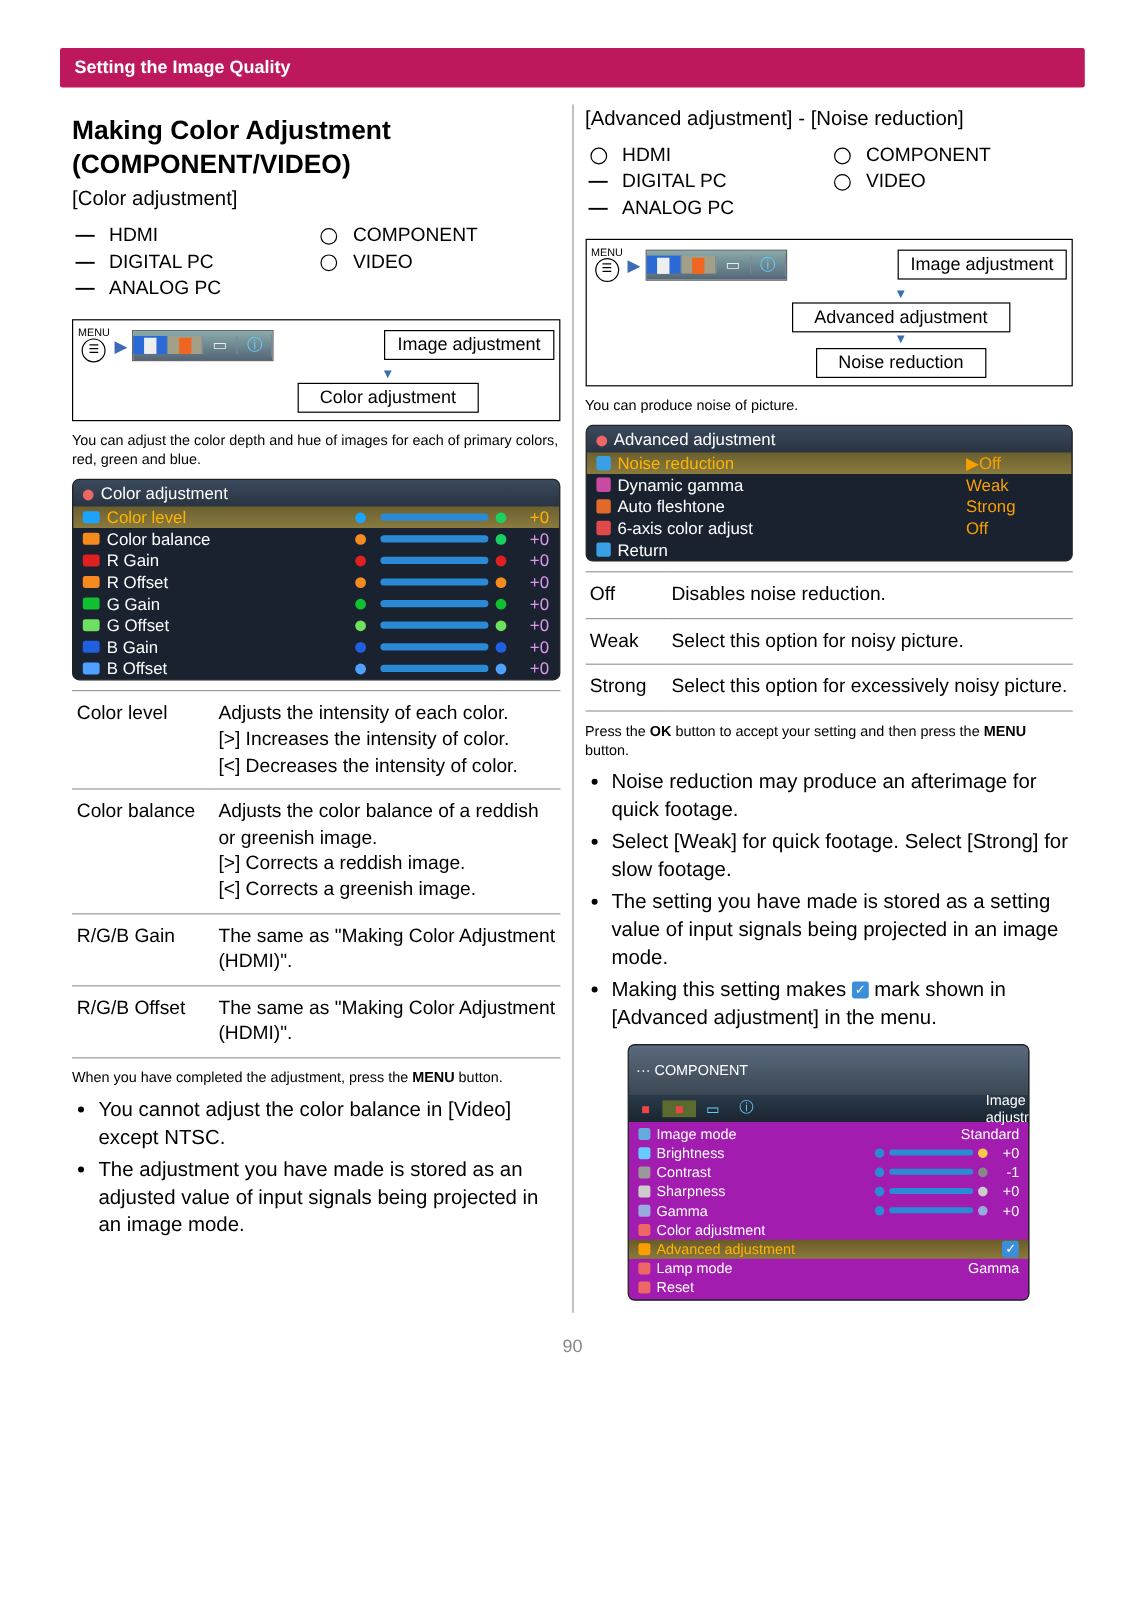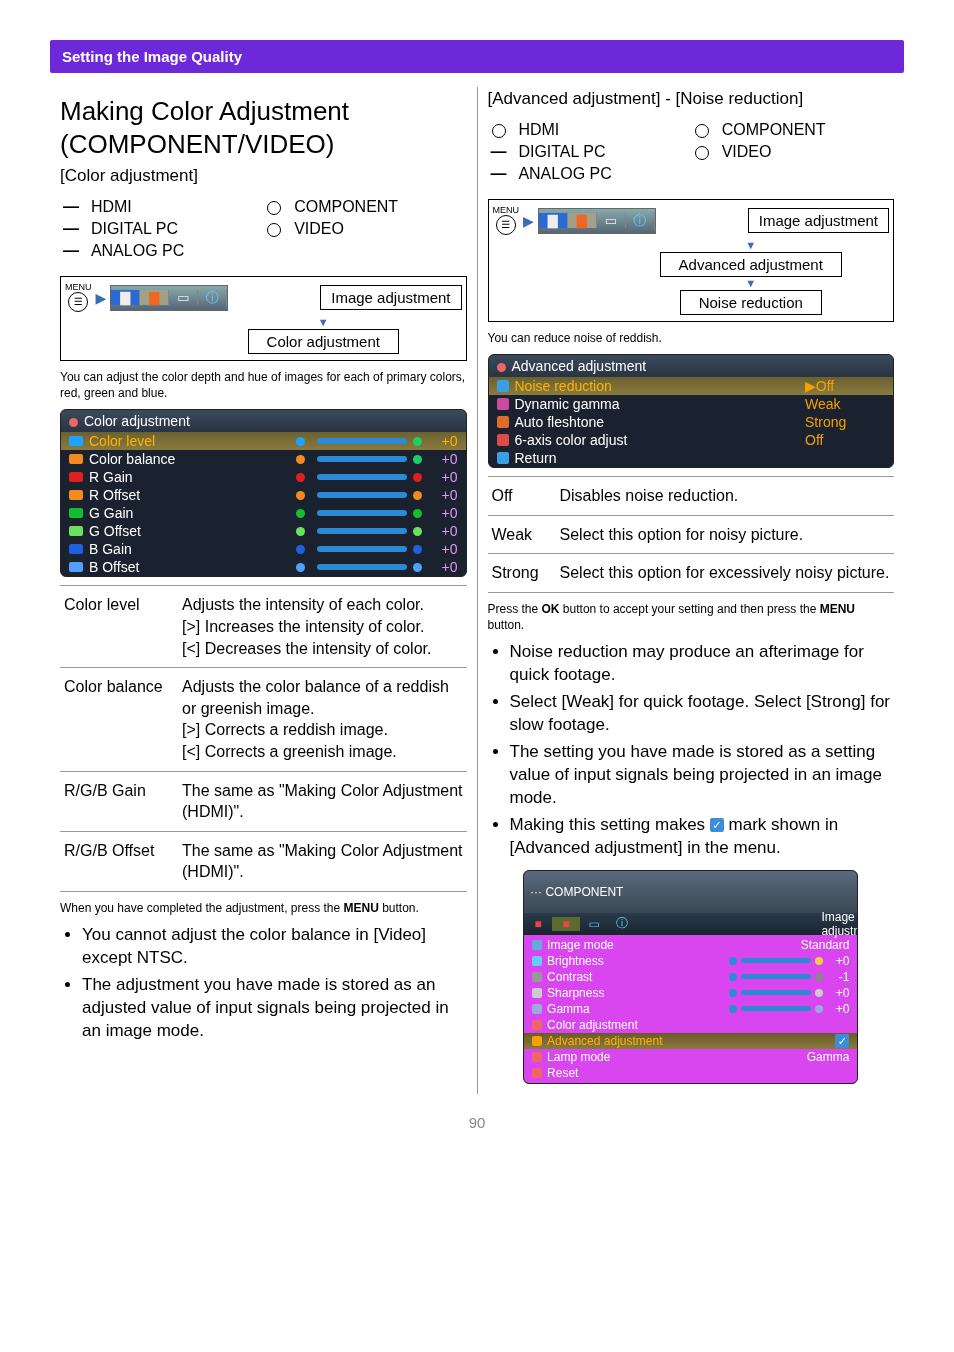--- a/index.html
+++ b/index.html
@@ -1,21 +1,21 @@
 <!DOCTYPE html>
 <html><head>
 <meta charset="utf-8">
 <style>
 body{font-family:Helvetica,Arial,sans-serif;margin:0;background:#fff;color:#000;font-size:16px}
 .page{width:954px;margin:0 auto;padding:40px 50px 30px 50px;box-sizing:border-box;position:relative}
-.header{color:#fff;background:#6d28d9;padding:8px 12px;font-weight:bold;font-size:15px;margin-bottom:14px;border-radius:2px}
+.header{color:#fff;background:#be185d;padding:8px 12px;font-weight:bold;font-size:15px;margin-bottom:14px;border-radius:2px}
 .cols{display:flex;gap:0}
 .col{flex:1;padding:0 10px}
 .col.left{border-right:1px solid #999}
-h2{font-size:26px;font-weight:normal;margin:8px 0 6px 0;line-height:1.25}
+h2{font-size:22px;font-weight:bold;margin:8px 0 6px 0;line-height:1.25}
 .sub{font-size:17px;margin:2px 0 10px 0}
 .compat{margin:6px 0 14px 0}
 .compat-row{display:flex}
 .compat-item{flex:1;margin:2px 0;font-size:16px}
 .dash{display:inline-block;width:22px;text-align:center;font-weight:bold}
 .circ{display:inline-block;width:22px;text-align:center}
 .menuflow{border:1px solid #000;margin:4px 0 6px 0;padding:6px 4px;background:#fff}
 .mf-row{display:flex;align-items:center;gap:4px;margin-bottom:4px}
 .mf-menu{font-size:9px;text-align:center;line-height:1}
 .mf-menu .ring{border:1.5px solid #000;border-radius:50%;width:18px;height:18px;display:flex;align-items:center;justify-content:center;font-size:10px;margin:0 auto}
@@ -43,21 +43,21 @@
 table.defs{width:100%;border-collapse:collapse;font-size:16px;margin:6px 0}
 table.defs td{border-top:1px solid #999;border-bottom:1px solid #999;padding:8px 4px;vertical-align:top;line-height:1.35}
 table.defs td:first-child{width:110px;font-weight:normal}
 ul.bullets{padding-left:22px;margin:6px 0}
 ul.bullets li{margin:4px 0;font-size:17px;line-height:1.35}
 .menu2{margin:10px 0}
 .menu2 .titlebar{background:linear-gradient(#5a6a7d,#3a4652);color:#fff;font-size:12px;padding:14px 6px;border-radius:4px 4px 0 0}
 .menu2 .iconrow{background:linear-gradient(#2a3a4a,#1a2430);display:flex;align-items:center;height:22px}
 .menu2 .iconrow span{width:28px;text-align:center;color:#6ce;font-size:12px}
 .menu2 .iconrow .lbl{margin-left:auto;color:#fff;font-size:12px;padding-right:8px}
-.menu2 .body{background:#d946ef;color:#fff;font-size:12px;padding:2px 0}
+.menu2 .body{background:#a21caf;color:#fff;font-size:12px;padding:2px 0}
 .menu2 .mrow{display:flex;padding:1px 8px;align-items:center}
 .menu2 .mrow.hl{background:linear-gradient(#6b5a28,#8a7a3e);color:#ffb400}
 .menu2 .mrow .mn{flex:1}
 .menu2 .mrow .mv{color:#fff}
 .menu2 .mrow .mbar{width:70px;height:5px;background:#2a8ad6;border-radius:3px;margin:0 4px}
 .pagenum{text-align:center;color:#888;font-size:15px;margin-top:20px}
 .circle-glyph{display:inline-block;border:1.5px solid #000;border-radius:50%;width:12px;height:12px;vertical-align:middle}
 .checkglyph{display:inline-block;width:14px;height:14px;background:#3b8fd9;color:#fff;font-size:11px;text-align:center;line-height:14px;vertical-align:middle;border-radius:2px}
 </style>
 </head>
@@ -240,21 +240,21 @@
           <div class="mf-label">Image adjustment</div>
         </div>
         <div class="mf-down">
           <div class="tri">▼</div>
           <div class="box">Advanced adjustment</div>
           <div class="tri">▼</div>
           <div class="box">Noise reduction</div>
         </div>
       </div>
 
-      <p>You can reduce noise of reddish.</p>
+      <p>You can produce noise of picture.</p>
 
       <div class="screenshot">
         <div class="ss-title"><span class="dot" style="background:#e66"></span><span>Advanced adjustment</span></div>
         <div id="ss-right">
             <div class="ss-row hl">
               <span class="ricon" style="background:#3aa0e6;width:12px;height:12px"></span>
               <span class="name">Noise reduction</span>
               <span class="optval">▶Off</span>
             </div>
             <div class="ss-row">

